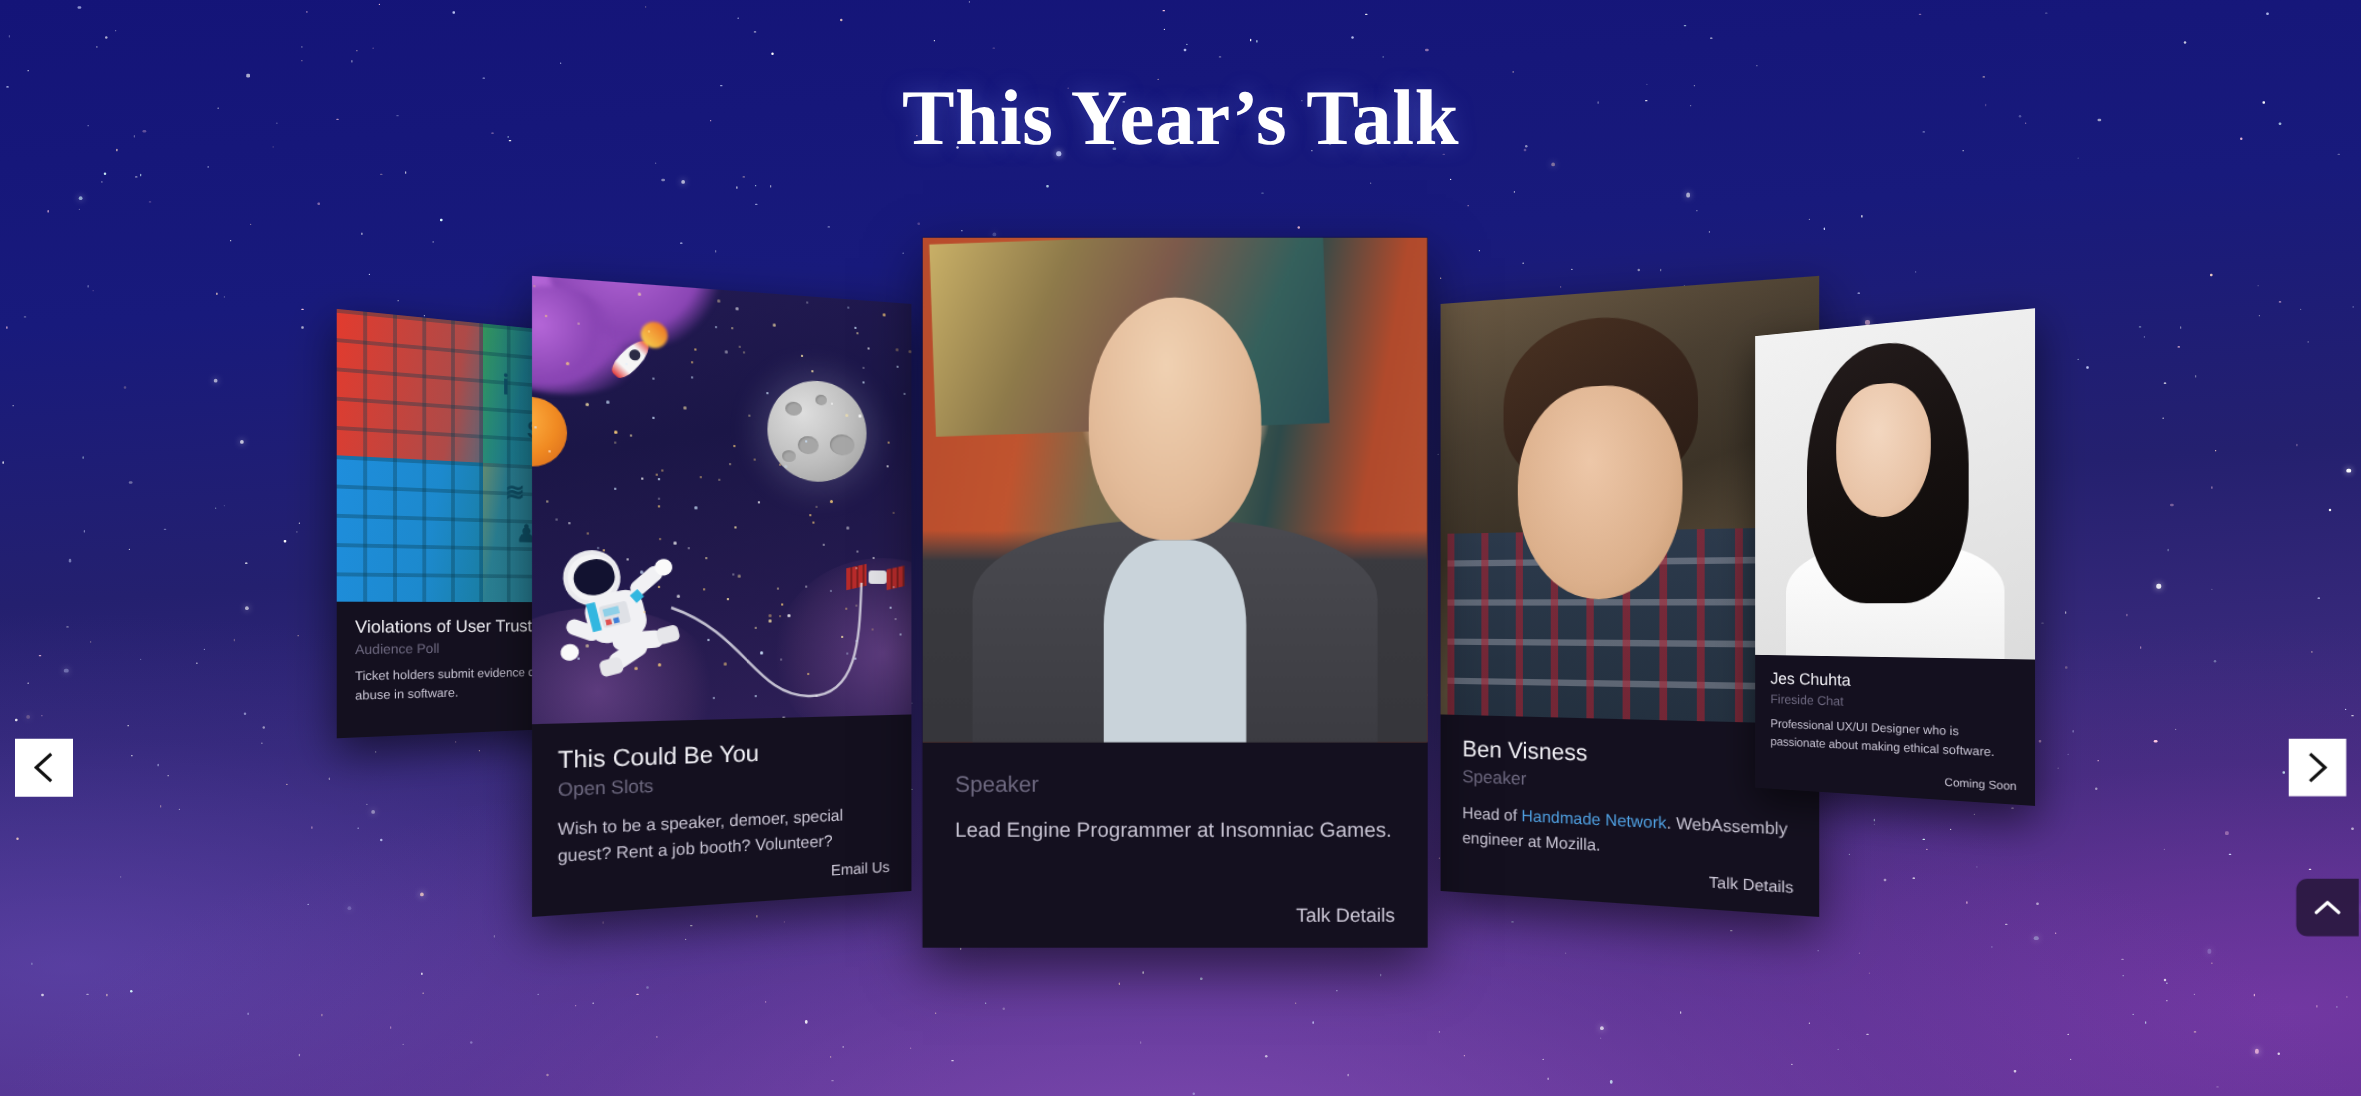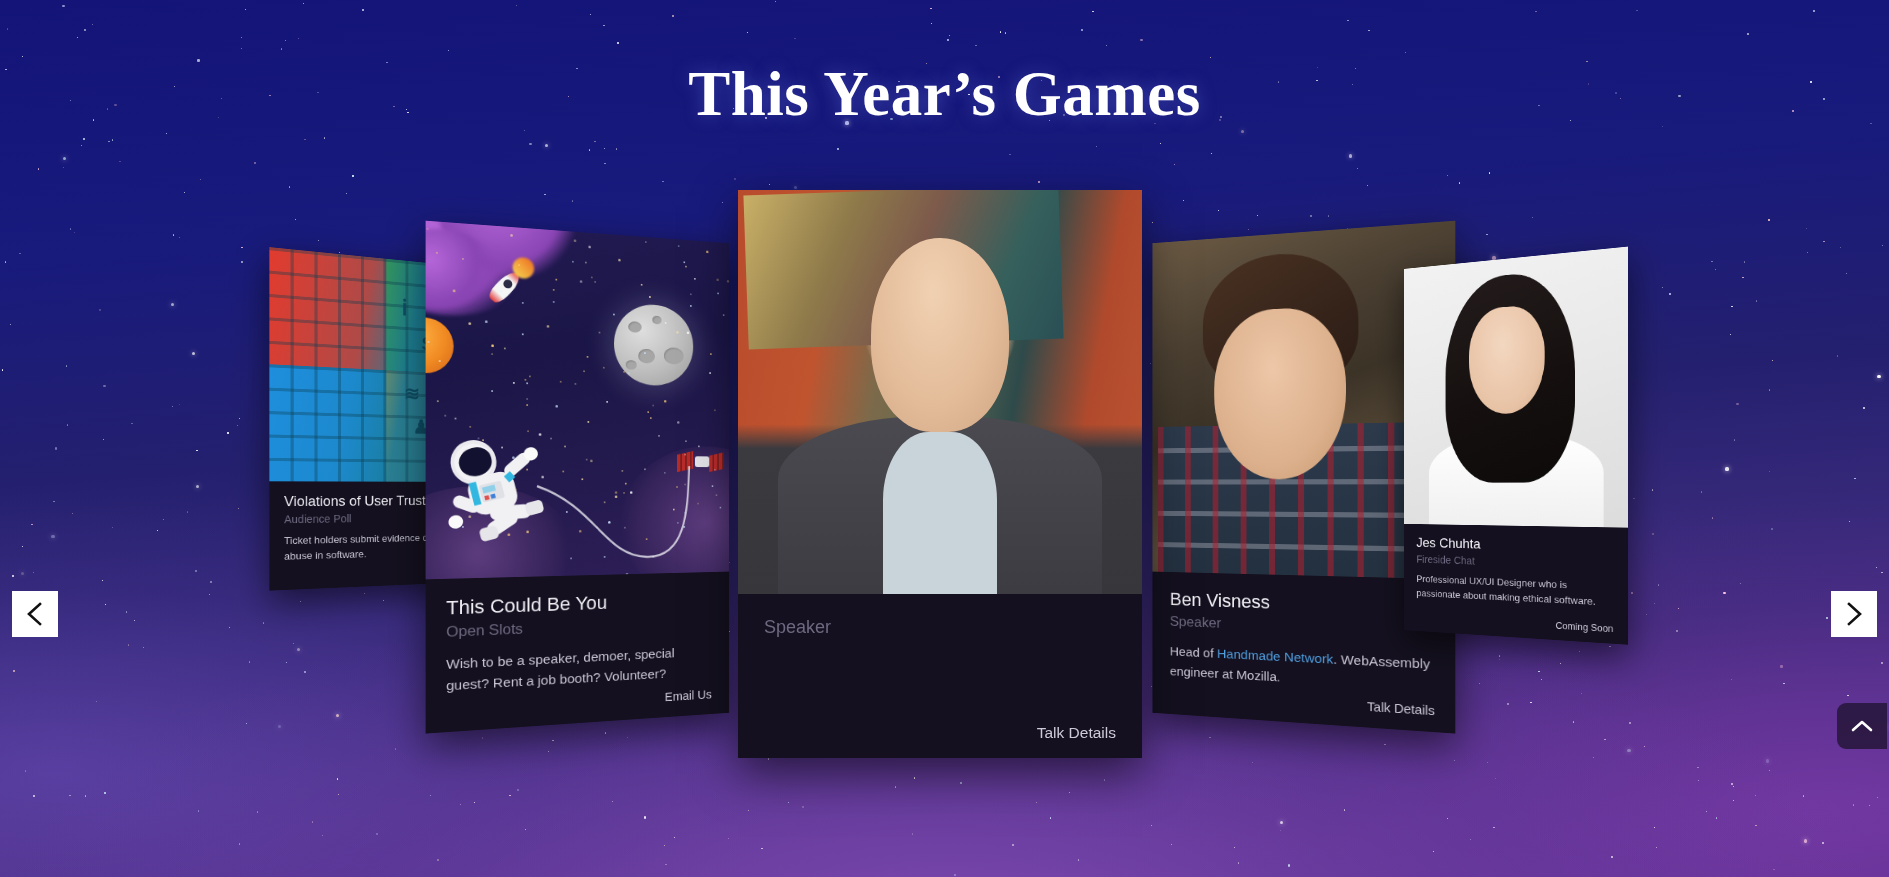--- a/index.html
+++ b/index.html
@@ -899,21 +899,21 @@
       <i style="left: 75.86%; top: 96.99%; width: 1.3px; height: 1.3px; background: rgb(255, 255, 255); opacity: 0.82;"></i>
       <i style="left: 73.8%; top: 38.76%; width: 1.3px; height: 1.3px; background: rgb(255, 201, 226); opacity: 0.27;"></i>
       <i style="left: 6.77%; top: 73.47%; width: 1.3px; height: 1.3px; background: rgb(255, 217, 199); opacity: 0.42;"></i>
       <i style="left: 99.98%; top: 82.72%; width: 3.2px; height: 3.2px; background: rgb(255, 201, 226); opacity: 0.37; box-shadow: rgba(255, 255, 255, 0.85) 0px 0px 5px;"></i>
       <i style="left: 75.2%; top: 72%; width: 1.3px; height: 1.3px; background: rgb(207, 216, 255); opacity: 0.46;"></i>
       <i style="left: 60.4%; top: 63.33%; width: 1.3px; height: 1.3px; background: rgb(255, 217, 199); opacity: 0.29;"></i>
       <i style="left: 62.61%; top: 22.81%; width: 1.3px; height: 1.3px; background: rgb(255, 255, 255); opacity: 0.81;"></i>
       <i style="left: 43.28%; top: 53.25%; width: 1.3px; height: 1.3px; background: rgb(255, 255, 255); opacity: 0.95;"></i>
     </div>
 
-  <h1 id="title">This Year’s Games</h1>
+  <h1 id="title">This Year’s Talk</h1>
 
   <div id="carousel">
 
     <div class="card" id="card-0">
       <div class="photo">
         <div class="art-tech">
           <div class="q q1"></div>
             <div class="q q2"></div>
             <div class="q q3"></div>
             <div class="q q4"></div>
@@ -1135,20 +1135,21 @@
       <div class="photo">
         <div class="art-photo p-andreas">
           <div class="frame"></div>
           <div class="torso"></div>
           <div class="shirt"></div>
           <div class="head"></div>
         </div>
       </div>
       <div class="body">
         <div class="role">Speaker</div>
+        <div class="desc">Lead Engine Programmer at Insomniac Games.</div>
         <div class="cta">Talk Details</div>
       </div>
     </div>
 
     <div class="card" id="card-3">
       <div class="photo">
         <div class="art-photo p-ben">
           <div class="plaid"></div>
           <div class="hair"></div>
           <div class="face"></div>

